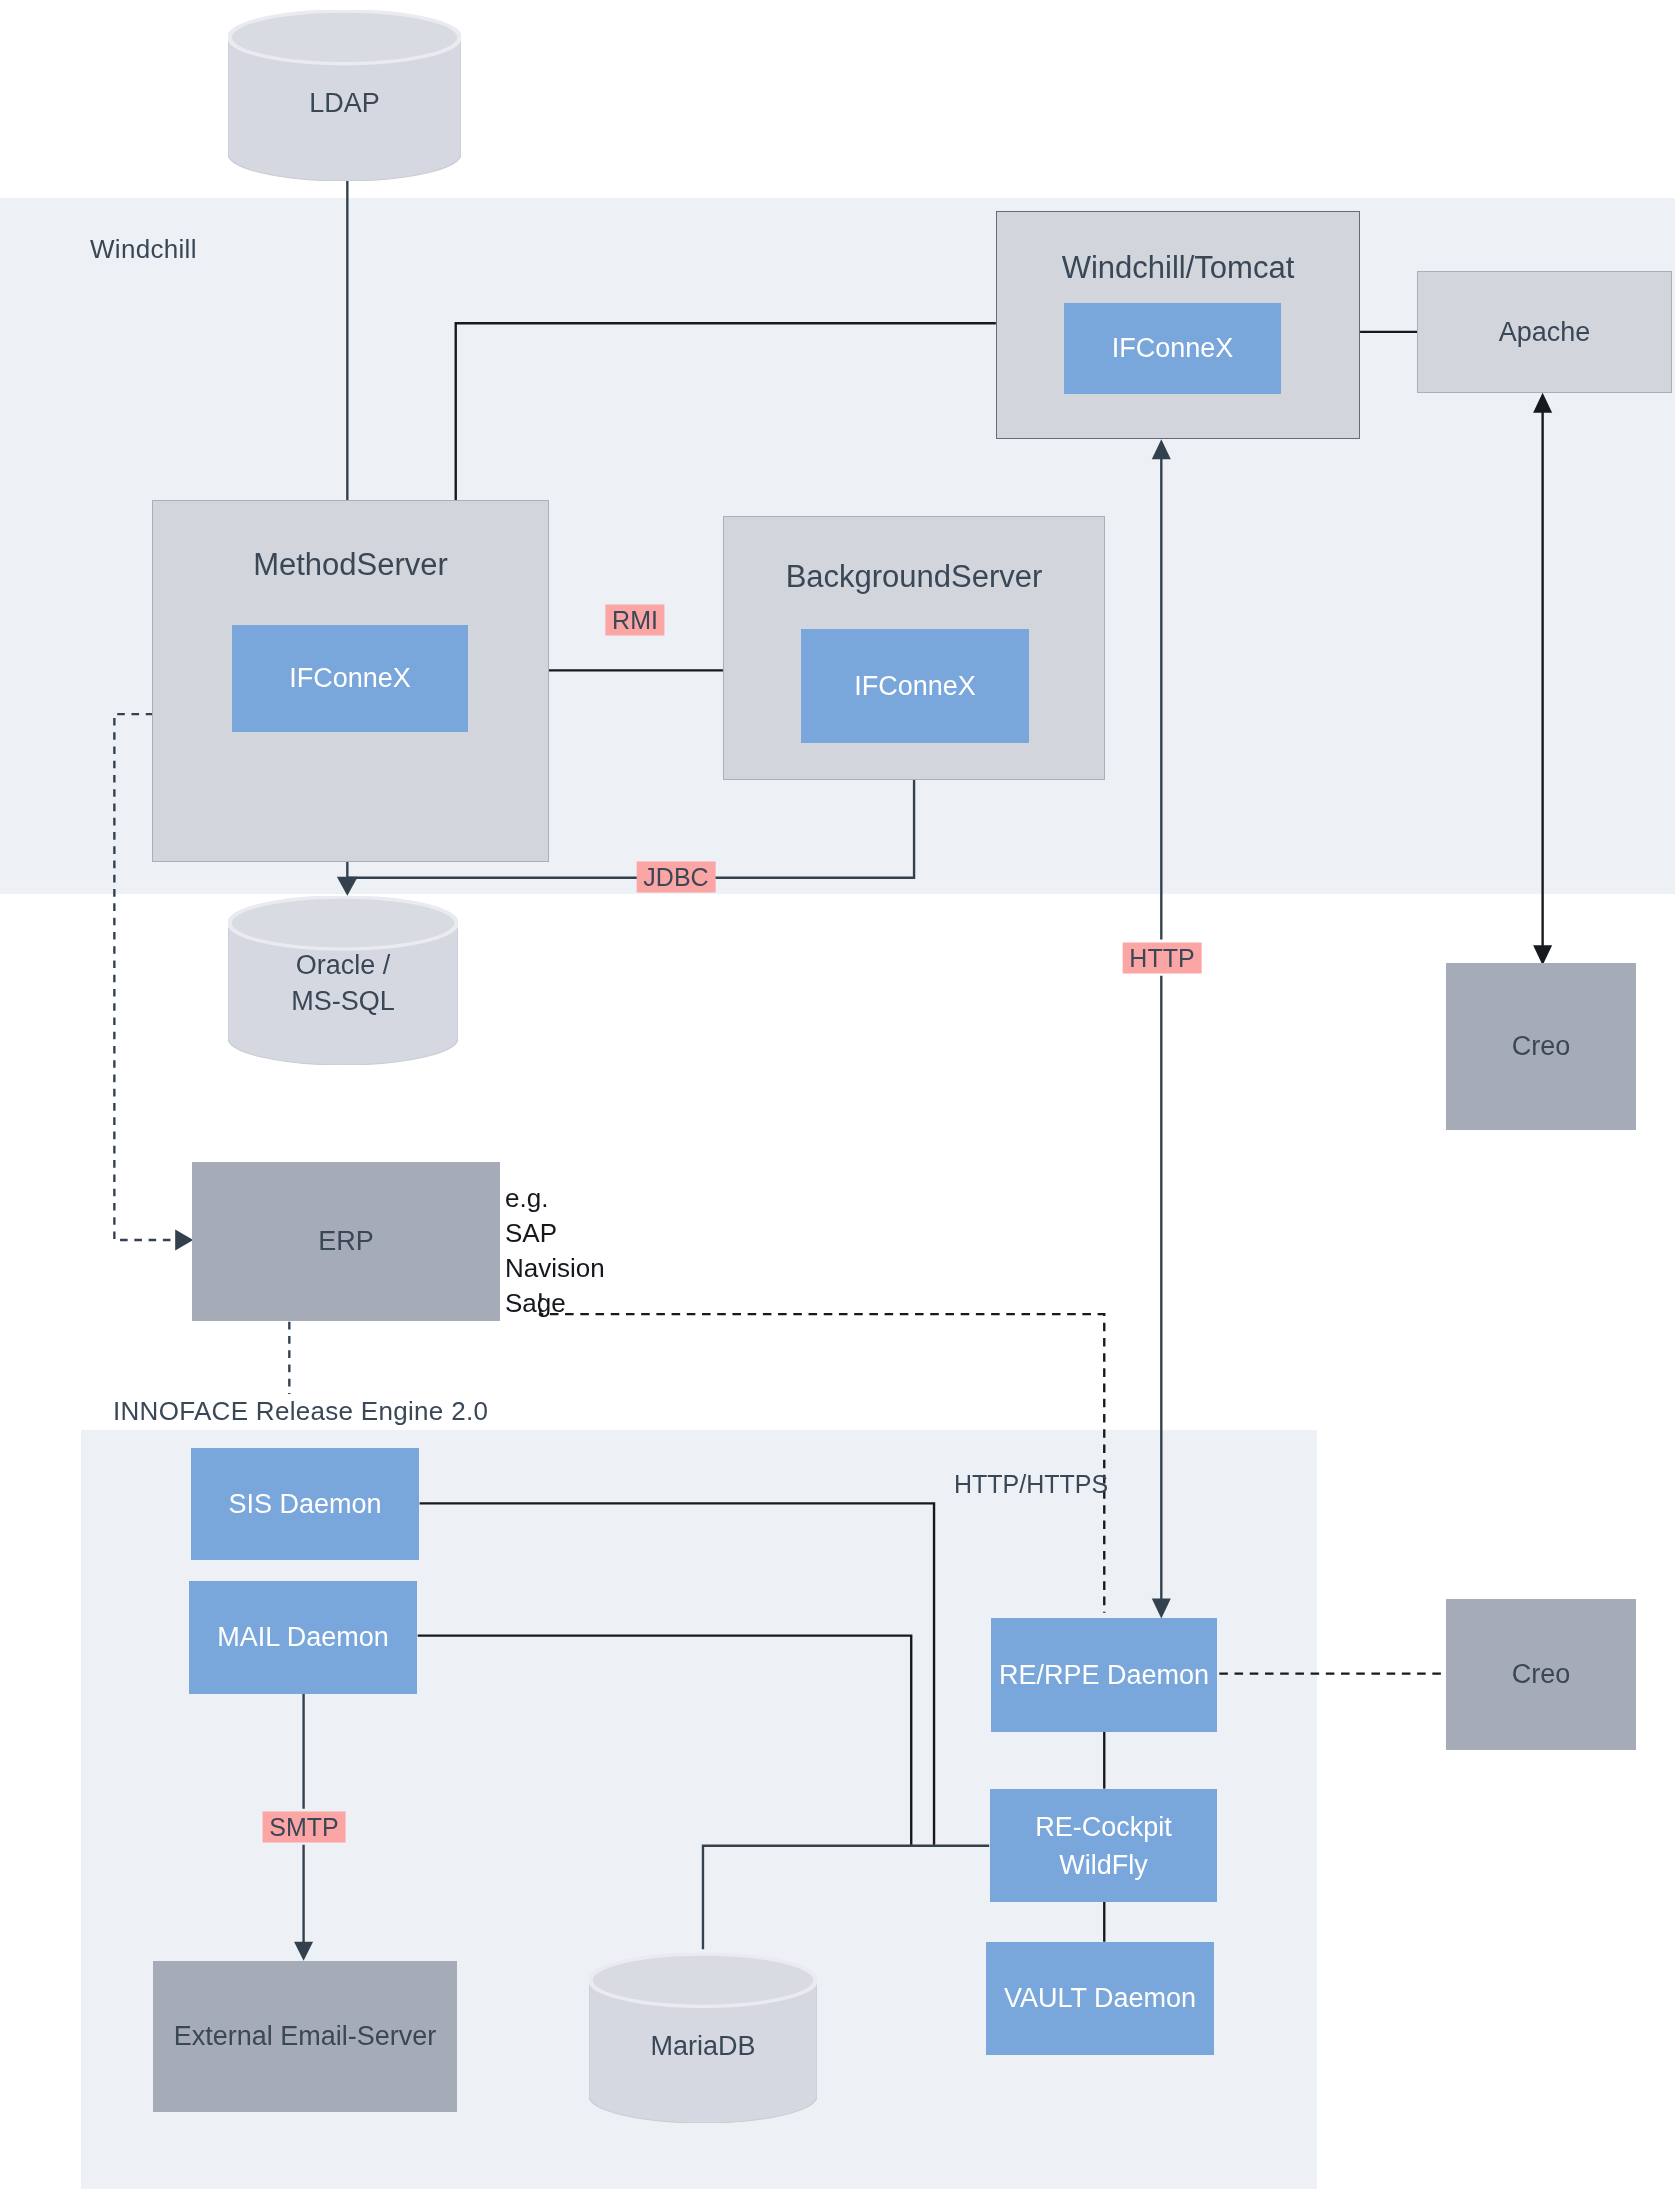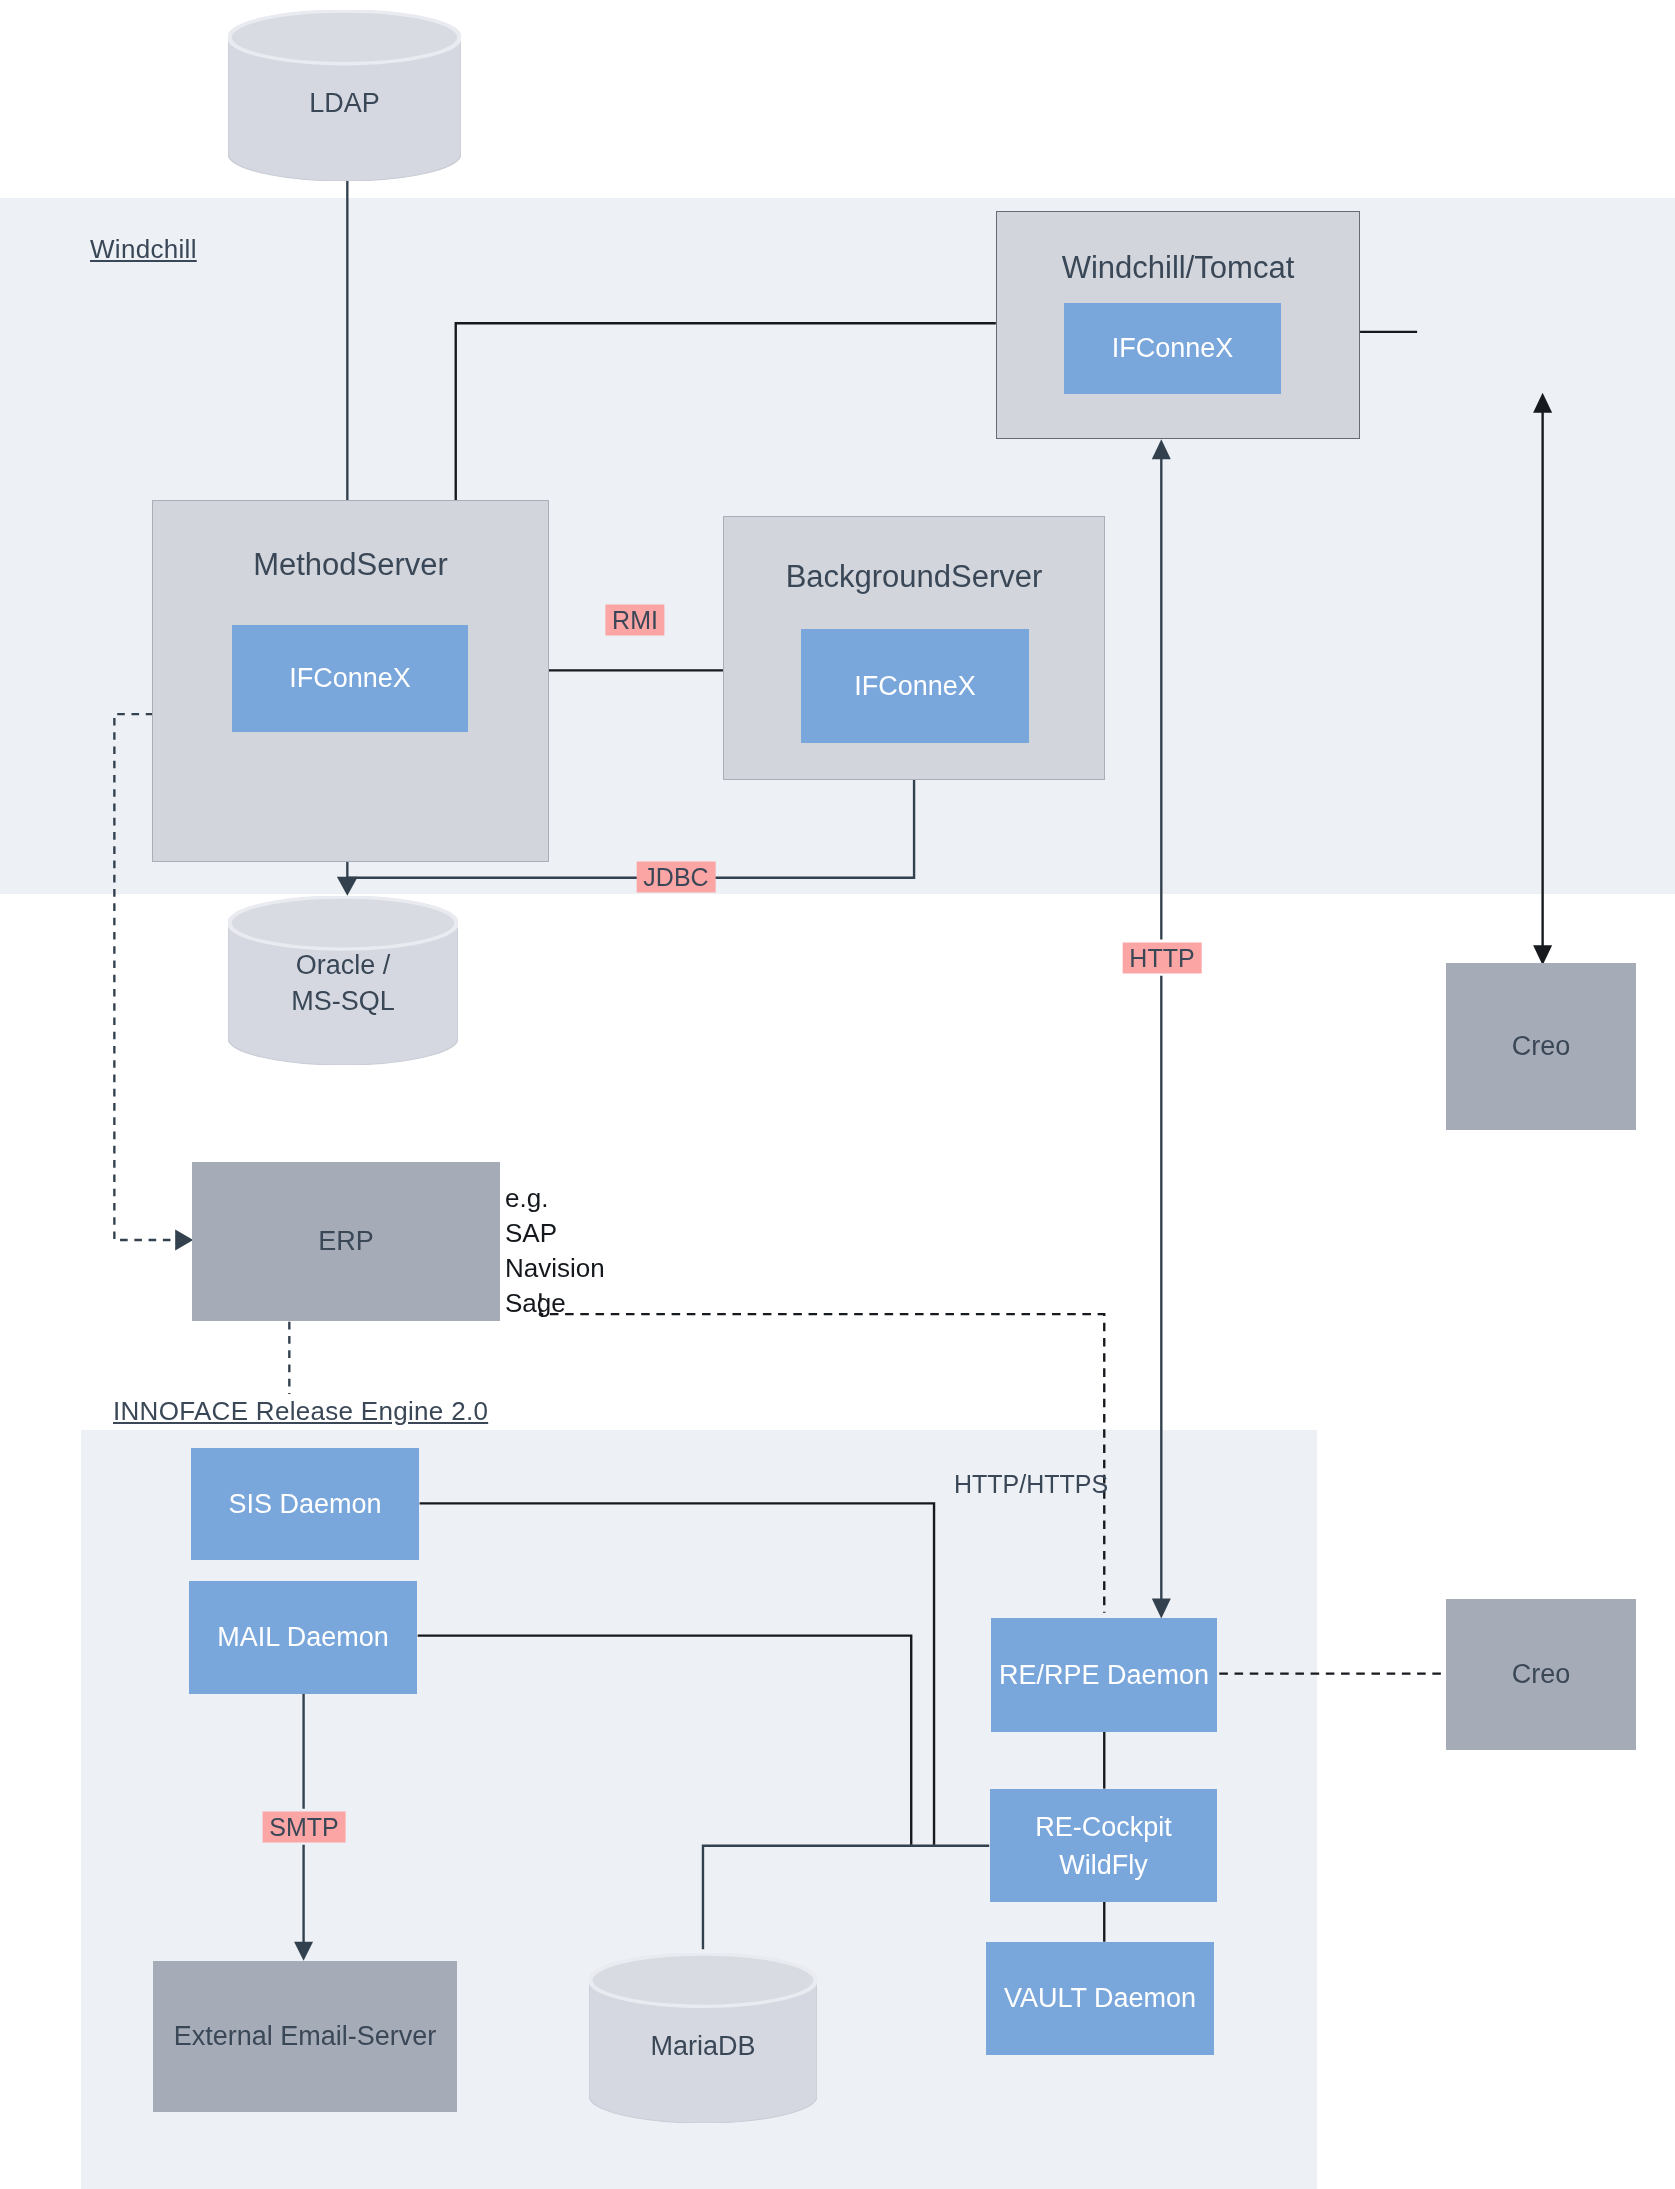--- a/index.html
+++ b/index.html
@@ -26,21 +26,21 @@
   .cyl-body{fill:#d5d8e0;stroke:#c9cdd6;stroke-width:.6;}
   .cyl-top{fill:#d8dbe2;stroke:#e9ebf1;stroke-width:2;}
   .cyl-label{position:absolute;left:0;right:0;top:52%;text-align:center;
              font-size:27px;color:var(--navy);line-height:36px;}
   .edge-label{position:absolute;transform:translate(-50%,-50%);background:#fca5a5;
               padding:1px 6.7px;font-size:25px;color:var(--navy);white-space:nowrap;z-index:5;}
   .edge-label.nobg{background:transparent;transform:none;padding:0;}
   .note{position:absolute;font-size:26px;line-height:35px;color:#14181d;z-index:5;}
   #wires{position:absolute;left:0;top:0;z-index:2;pointer-events:none;}
   .node{z-index:3;}
-  .region-label{z-index:4;text-decoration:underline;}
+  .region-label{z-index:4;}
 </style>
 </head>
 <body>
 
 <div id="canvas">
 
   <div class="band" style="left:0;top:208;width:1676px;height:696px;top:198px;"></div>
   <div class="band" style="left:81px;top:1430px;width:1236px;height:760px;"></div>
 
   <svg id="wires" width="1676" height="2189" viewBox="0 0 1762 2302">
@@ -99,20 +99,23 @@
     <div class="cyl-label" style="top:44%;">LDAP</div>
   </div>
 
   <div class="node box-gray border-dark" style="left:996px;top:211px;width:364px;height:228px;">
     <div class="box-title" style="top:38px;">Windchill/Tomcat</div>
     <div class="inner box-blue" style="left:67px;top:91px;width:217px;height:91px;">
       <span class="white-label">IFConneX</span>
     </div>
   </div>
 
+  <div class="node box box-gray" style="left:1417px;top:271px;width:255px;height:122px;">
+    <span class="big-label">Apache</span>
+  </div>
 
   <div class="node box-gray" style="left:152px;top:500px;width:397px;height:362px;">
     <div class="box-title" style="top:46px;">MethodServer</div>
     <div class="inner box-blue" style="left:79px;top:124px;width:236px;height:107px;">
       <span class="white-label">IFConneX</span>
     </div>
   </div>
 
   <div class="node box-gray" style="left:723px;top:516px;width:382px;height:264px;">
     <div class="box-title" style="top:42px;">BackgroundServer</div>

